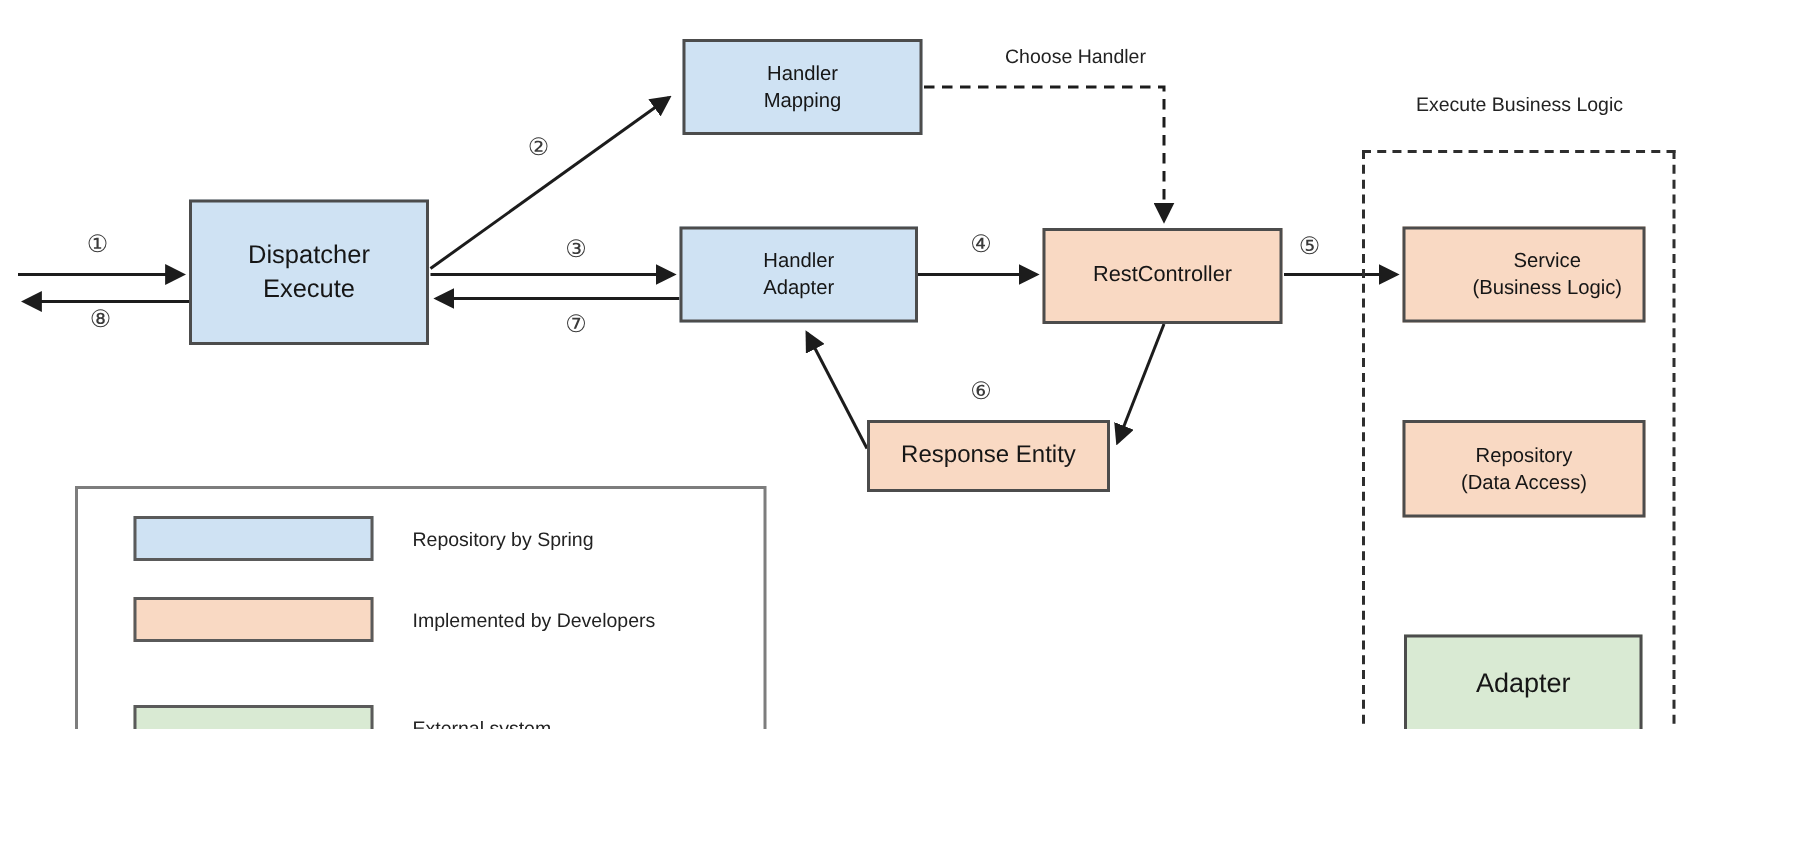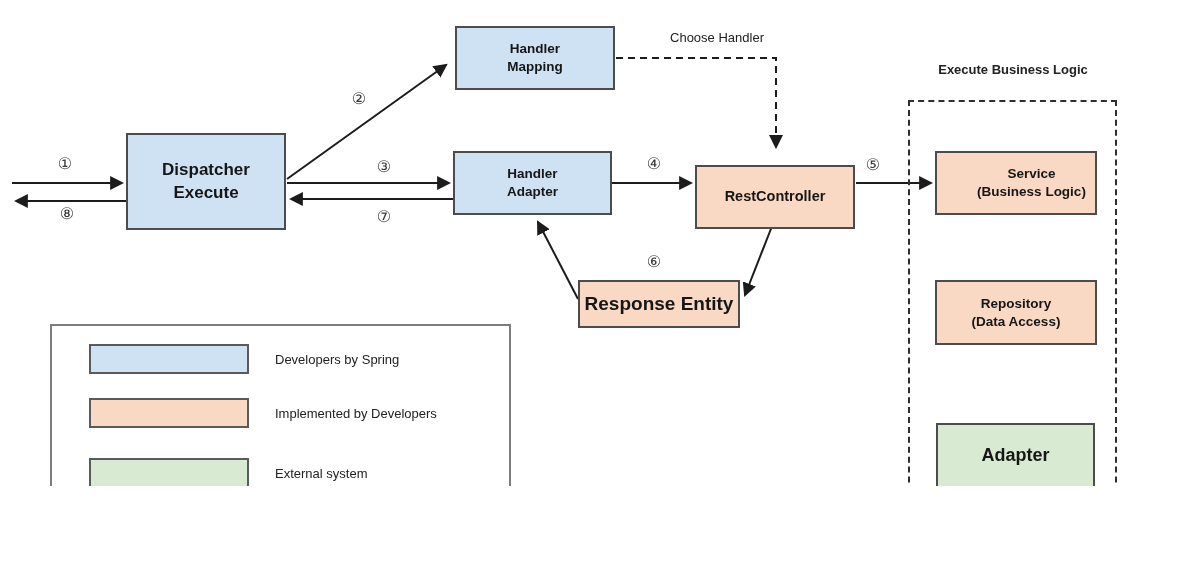--- a/index.html
+++ b/index.html
@@ -2,65 +2,65 @@
 <html><head>
 <meta charset="utf-8">
 <style>
   html,body{margin:0;padding:0;background:#fff;}
   #canvas{
     position:relative;width:1200px;height:486px;background:#ffffff;
     font-family:"Liberation Sans", sans-serif;color:#111;overflow:hidden;
   }
   .node{
     position:absolute;display:flex;align-items:center;justify-content:center;
-    text-align:center;font-weight:bold;border:2px solid #4c4c4c;
+    text-align:center;font-weight:normal;border:2px solid #4c4c4c;
     white-space:pre-line;line-height:1.32;box-sizing:border-box;color:#161616;
   }
   #n-dispatcher{left:126px;top:133px;width:160px;height:97px;font-size:17px;}
   #n-handler-mapping{left:455px;top:26px;width:160px;height:64px;font-size:13.5px;}
   #n-handler-adapter{left:453px;top:151px;width:159px;height:64px;font-size:13.5px;}
   #n-rest-controller{left:695px;top:152px;width:160px;height:64px;font-size:14.5px;}
-  #n-response-entity{left:578px;top:280px;width:162px;height:48px;font-size:19px;}
+  #n-response-entity{left:578px;top:280px;width:162px;height:48px;font-size:16px;}
   #n-service{left:935px;top:151px;width:162px;height:64px;font-size:13.5px;padding-left:31px;}
   #n-repository{left:935px;top:280px;width:162px;height:65px;font-size:13.5px;}
   #n-database{left:936px;top:423px;width:159px;height:65px;font-size:18px;}
   .step{
     position:absolute;transform:translate(-50%,-50%);
     font-size:16px;color:#3a3a3a;line-height:1;
   }
   #s1{left:65px;top:164px;}
   #s8{left:67px;top:214px;}
   #s2{left:359px;top:99px;}
   #s3{left:384px;top:167px;}
   #s7{left:384px;top:217px;}
   #s4{left:654px;top:164px;}
   #s5{left:873px;top:165px;}
   #s6{left:654px;top:262px;}
   .annotation{
     position:absolute;font-size:13px;color:#222;white-space:nowrap;
   }
   #ann-choose{left:652px;top:30px;width:130px;text-align:center;}
-  #ann-ebl{left:918px;top:62px;width:190px;text-align:center;font-weight:bold;}
+  #ann-ebl{left:918px;top:62px;width:190px;text-align:center;}
   #business-group{
     position:absolute;left:908px;top:100px;width:209px;height:432px;
     border:2px dashed #2e2e2e;box-sizing:border-box;
   }
   #legend-box{
     position:absolute;left:50px;top:324px;width:461px;height:178px;
     border:2px solid #7d7d7d;box-sizing:border-box;background:#fff;
   }
   .legend-row{position:absolute;left:37px;display:flex;align-items:center;}
   .legend-swatch{
     width:160px;height:30px;border:2px solid #5a5a5a;box-sizing:border-box;
     flex:0 0 auto;
   }
   .legend-label{margin-left:26px;font-size:13px;color:#222;white-space:nowrap;}
   #legend-row-0{top:18px;}
   #legend-row-1{top:72px;align-items:center;}
-  #legend-row-2{top:132px;}
+  #legend-row-2{top:144px;}
   #edges{position:absolute;left:0;top:0;width:1200px;height:563px;pointer-events:none;}
   #edges path{stroke:#1c1c1c;stroke-width:2;fill:none;}
   #edges path.dashed{stroke-dasharray:7 5;}
 </style>
 </head>
 <body>
 
 <div id="canvas">
 
   <svg id="edges" viewBox="0 0 1200 563">
@@ -85,41 +85,41 @@
 
   <div class="annotation" id="ann-choose">Choose Handler</div>
   <div class="annotation" id="ann-ebl">Execute Business Logic</div>
 
   <div class="node" id="n-dispatcher" style="background-color: rgb(207, 226, 243);">Dispatcher
 Execute</div>
   <div class="node" id="n-handler-mapping" style="background-color: rgb(207, 226, 243);">Handler
 Mapping</div>
   <div class="node" id="n-handler-adapter" style="background-color: rgb(207, 226, 243);">Handler
 Adapter</div>
-  <div class="node" id="n-rest-controller" style="background-color: rgb(249, 217, 195); margin-top: 13px;">RestController</div>
+  <div class="node" id="n-rest-controller" style="background-color: rgb(249, 217, 195);">RestController</div>
   <div class="node" id="n-response-entity" style="background-color: rgb(249, 217, 195);">Response Entity</div>
   <div class="node" id="n-service" style="background-color: rgb(249, 217, 195);">Service
 (Business Logic)</div>
   <div class="node" id="n-repository" style="background-color: rgb(249, 217, 195);">Repository
 (Data Access)</div>
   <div class="node" id="n-database" style="background-color: rgb(217, 234, 211);">Adapter</div>
 
   <span class="step" id="s1">①</span>
   <span class="step" id="s2">②</span>
   <span class="step" id="s3">③</span>
   <span class="step" id="s4">④</span>
   <span class="step" id="s5">⑤</span>
   <span class="step" id="s6">⑥</span>
   <span class="step" id="s7">⑦</span>
   <span class="step" id="s8">⑧</span>
 
   <div id="legend-box">
     <div class="legend-row" id="legend-row-0">
       <div class="legend-swatch" style="background-color: rgb(207, 226, 243);"></div>
-      <div class="legend-label">Developers by Spring</div>
+      <div class="legend-label">Repository by Spring</div>
     </div>
     <div class="legend-row" id="legend-row-1">
       <div class="legend-swatch" style="background-color: rgb(249, 217, 195);"></div>
       <div class="legend-label">Implemented by Developers</div>
     </div>
     <div class="legend-row" id="legend-row-2">
       <div class="legend-swatch" style="background-color: rgb(217, 234, 211);"></div>
       <div class="legend-label">External system</div>
     </div>
   </div>

